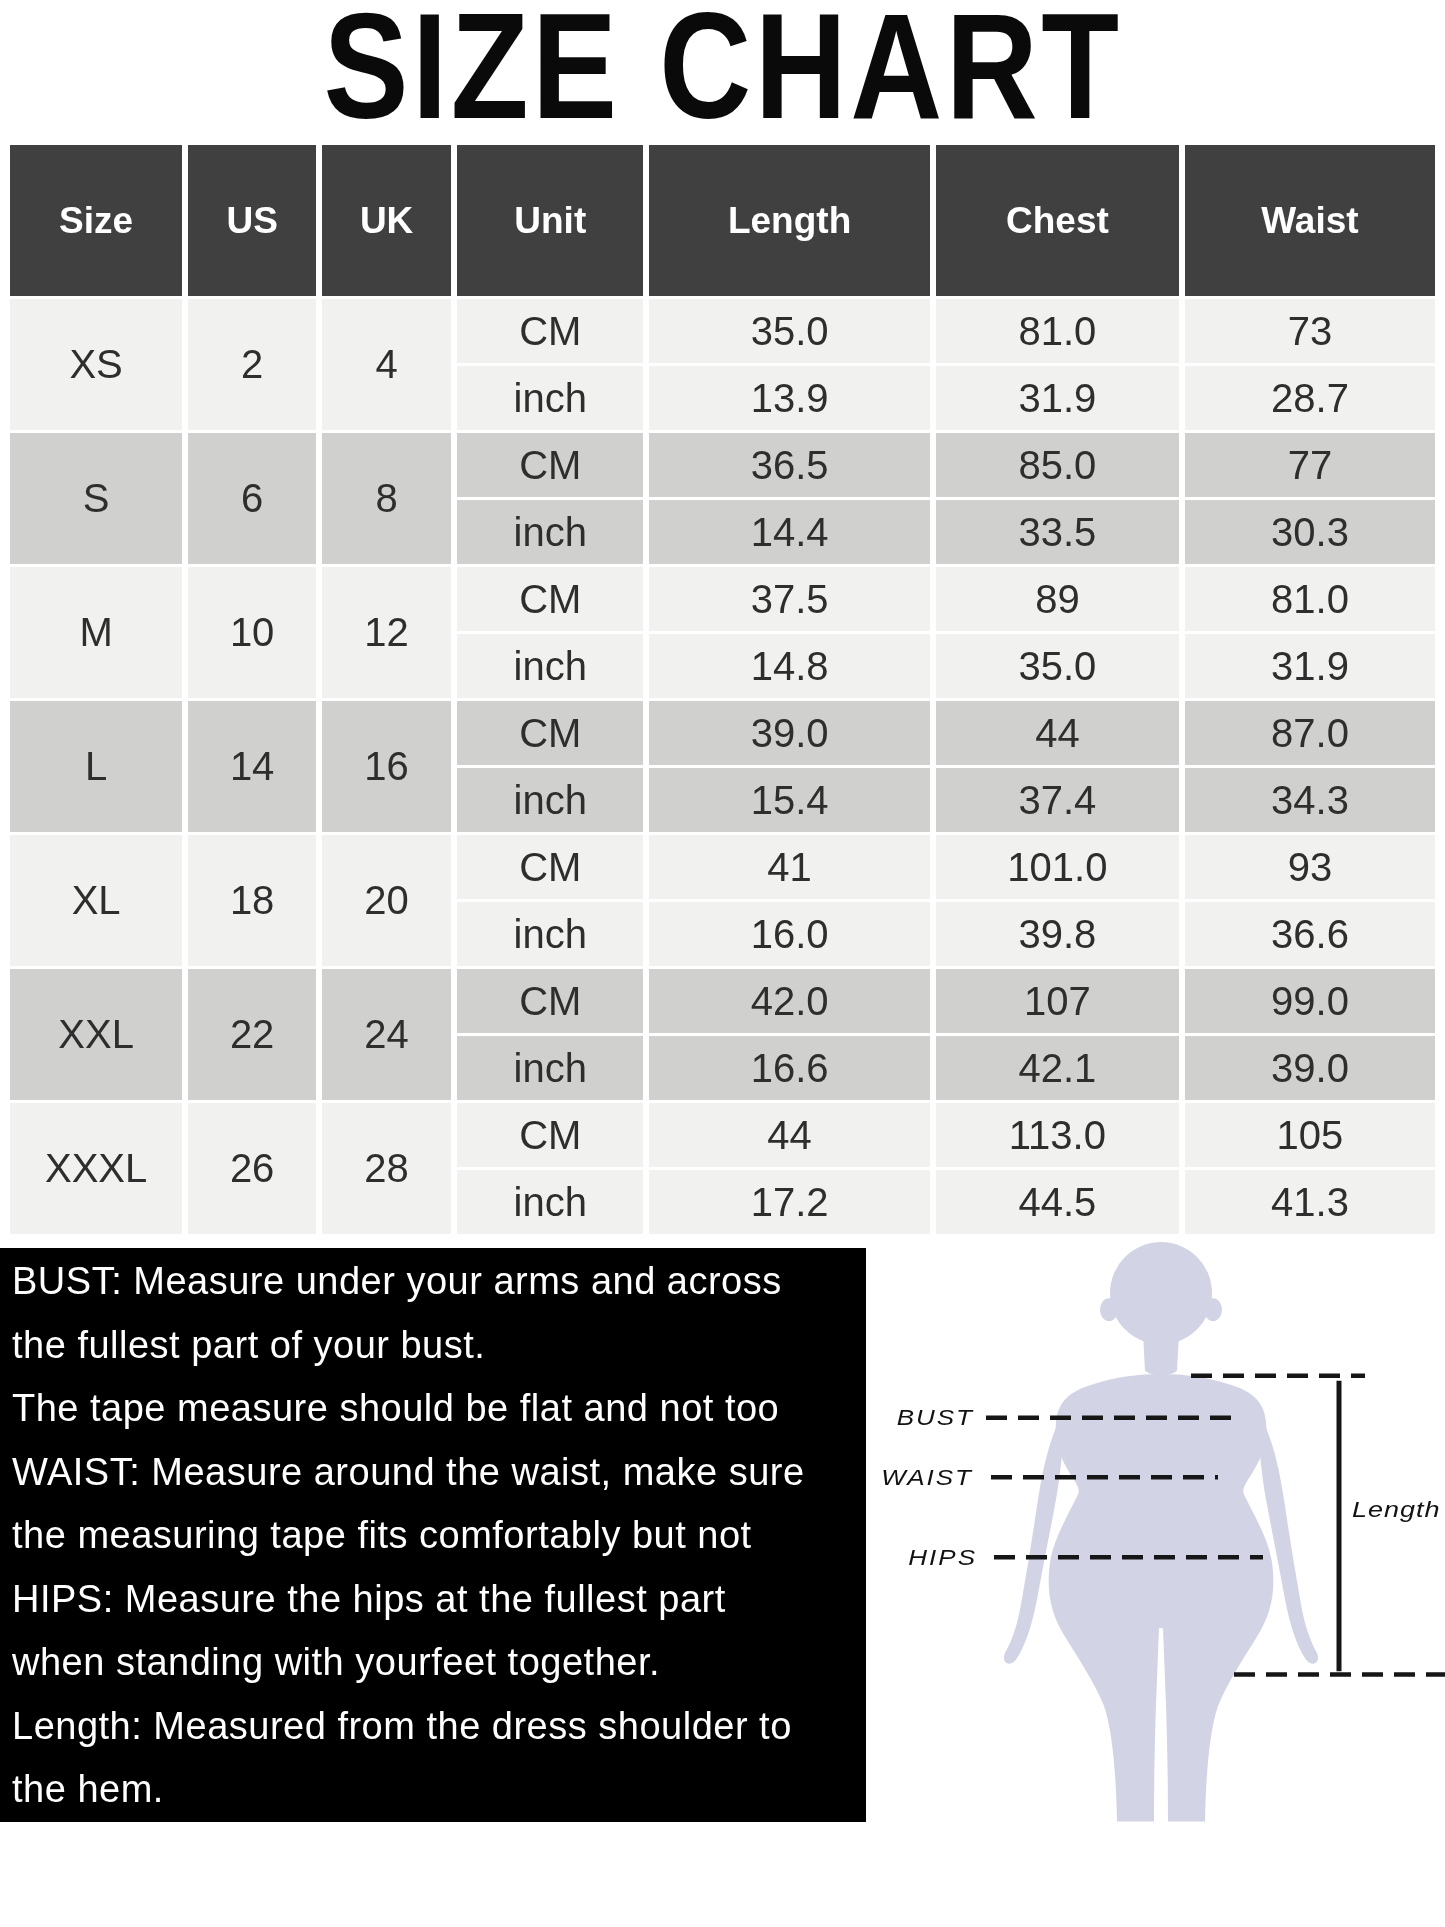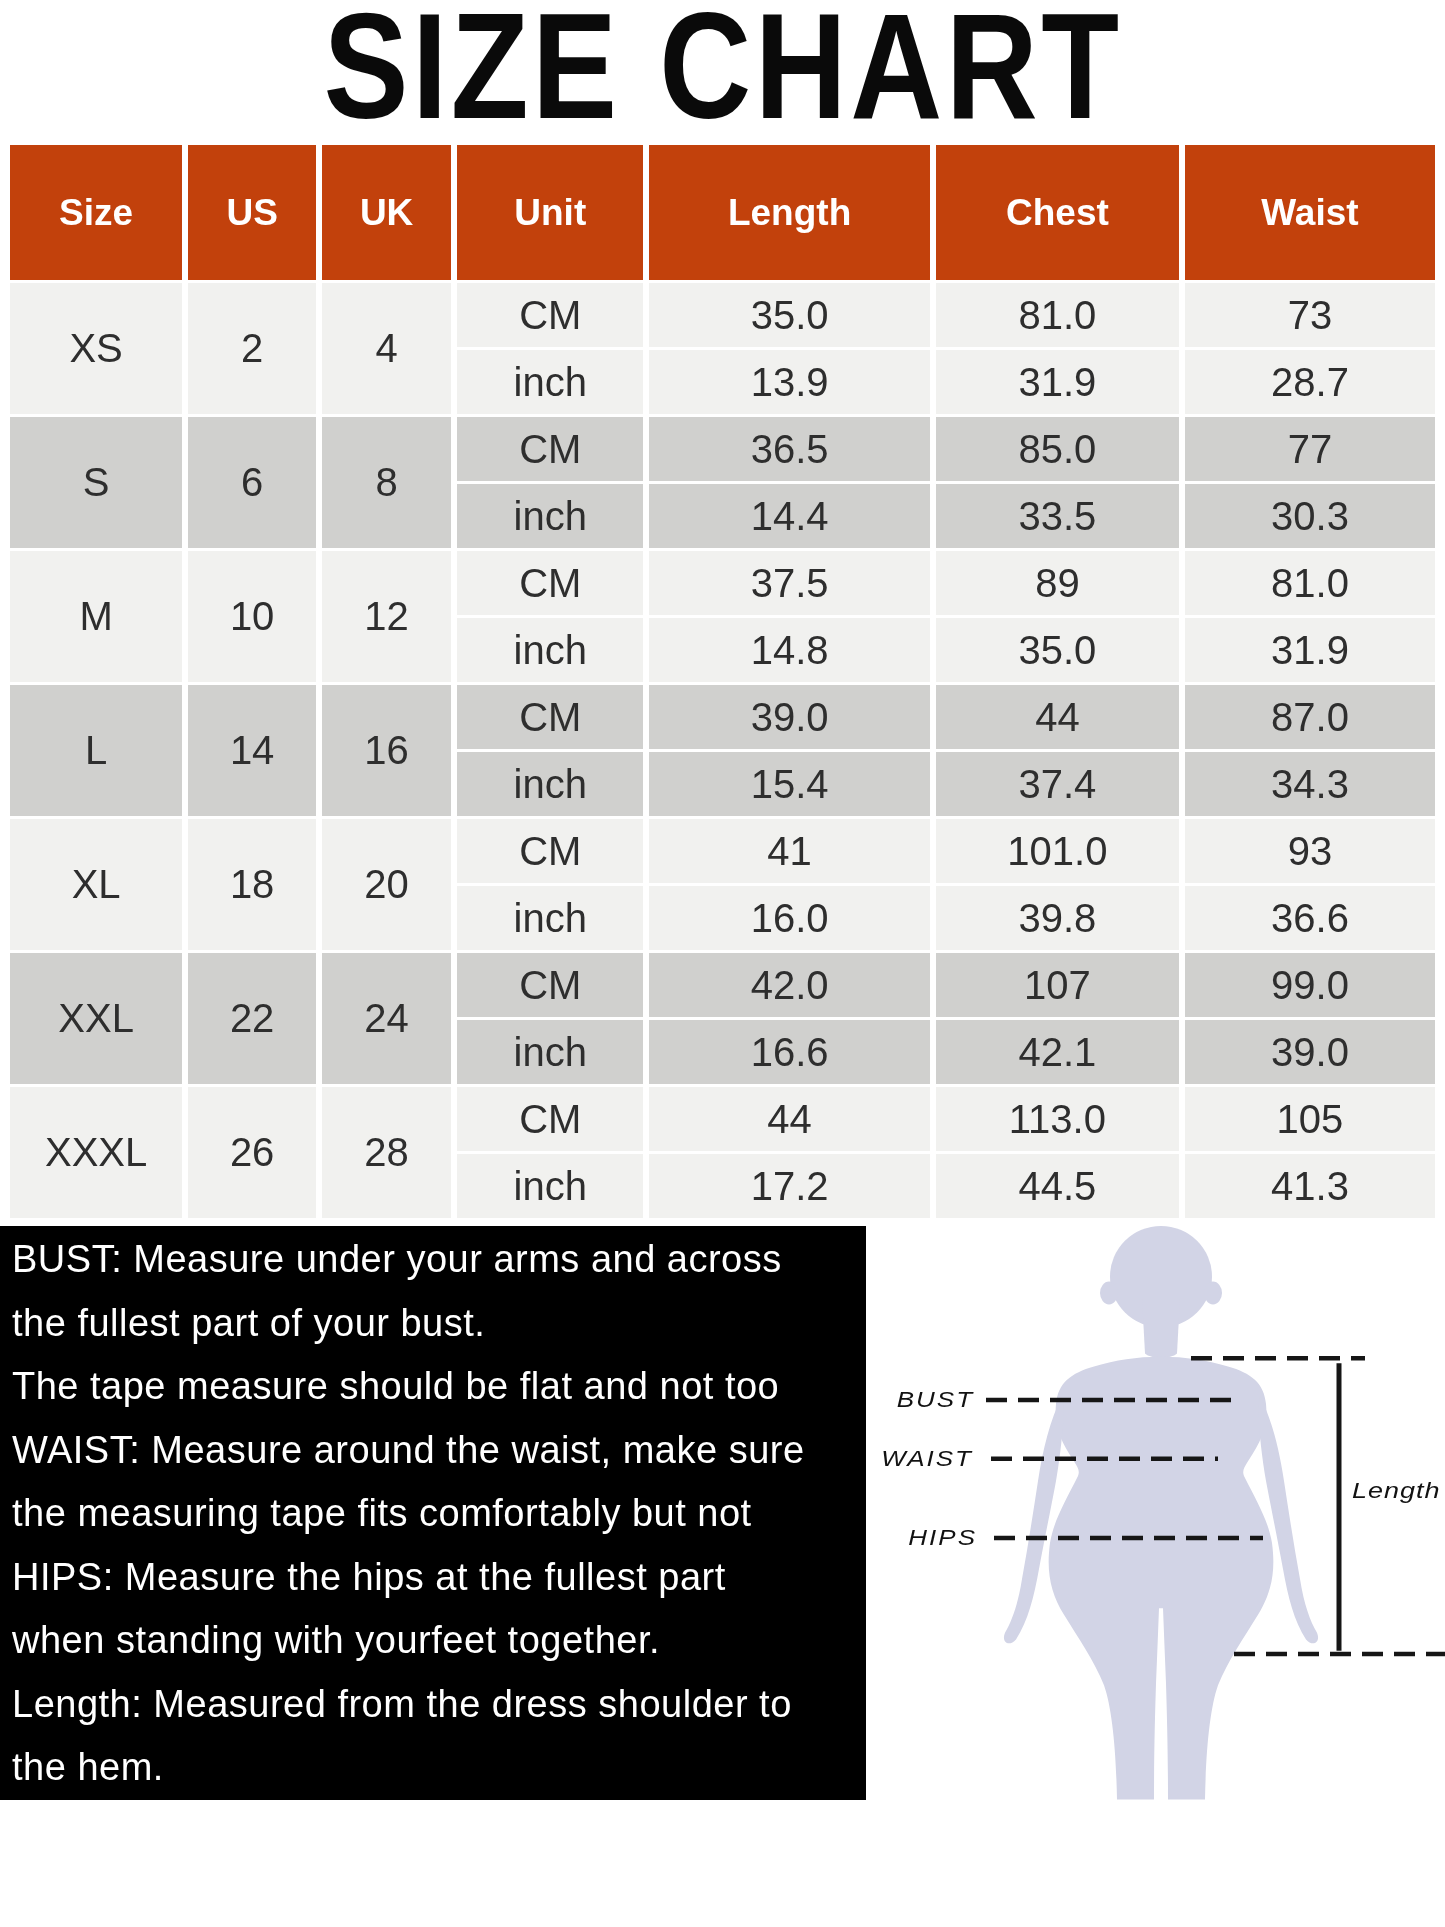--- a/index.html
+++ b/index.html
@@ -18,35 +18,35 @@
     margin-top:-10px;white-space:nowrap;
   }
 
   
   table.size-table{
     width:1437px;margin:0 4px;flex:none;
     border-collapse:separate;border-spacing:6px 3px;
     table-layout:fixed;
   }
   table.size-table th{
-    background:#c2410c;color:#ffffff;font-weight:bold;font-size:37px;
-    height:135px;text-align:center;vertical-align:middle;padding:0;
+    background:#404040;color:#ffffff;font-weight:bold;font-size:37px;
+    height:135px;text-align:center;vertical-align:middle;padding:8px;
   }
   table.size-table td{
     font-size:40px;color:#2e2e2e;text-align:center;vertical-align:middle;
     height:64px;padding:0;font-weight:400;
   }
   tr.g-light td{background:#f1f1ef;}
   tr.g-dark  td{background:#d0d0ce;}
 
   
   .bottom{display:flex;flex:1;margin-top:5px;}
   .instructions{
     width:866px;flex:none;background:#000000;color:#ffffff;
-    padding:2px 10px 0 12px;box-sizing:border-box;overflow:hidden;
+    padding:2px 10px 0 12px;box-sizing:border-box;overflow:hidden;margin-top:6px;
   }
   .instr-line{
     font-size:38px;line-height:63.5px;white-space:nowrap;letter-spacing:0.5px;
   }
   .figure-panel{flex:1;position:relative;background:#ffffff;font-style:italic;}
   .figure-panel svg{position:absolute;left:0;top:0;width:100%;height:100%;}
 
   svg .dash{stroke:#161616;stroke-width:5.5;stroke-dasharray:21 11;fill:none;}
   svg .solid{stroke:#161616;stroke-width:5;fill:none;}
   svg text{

